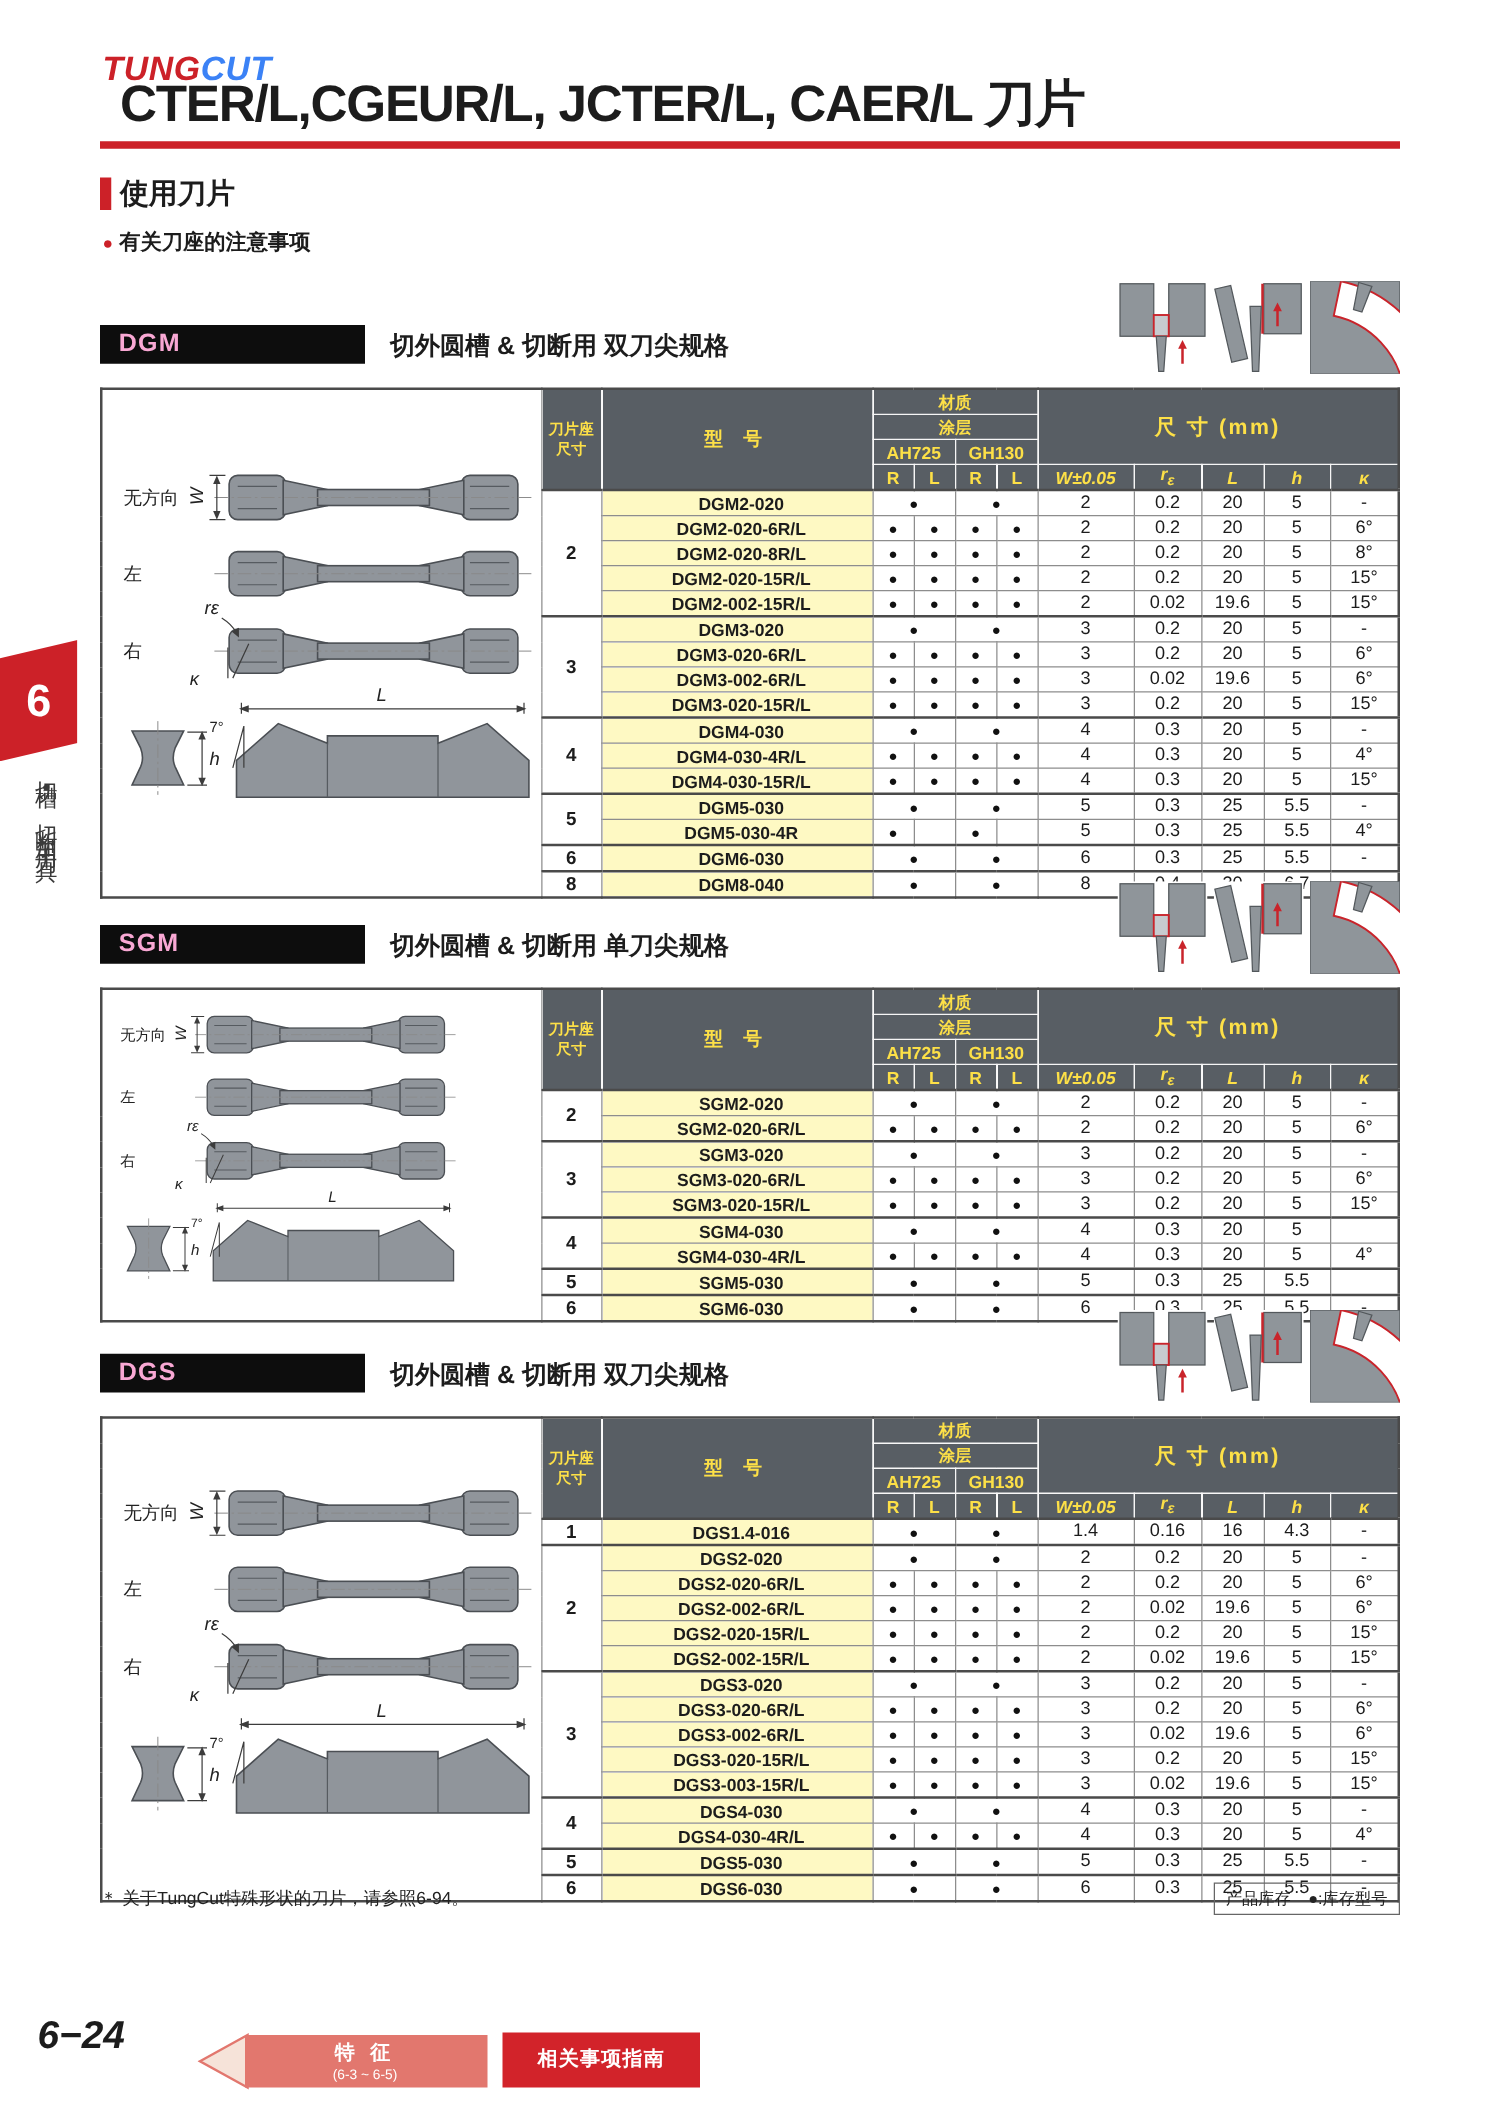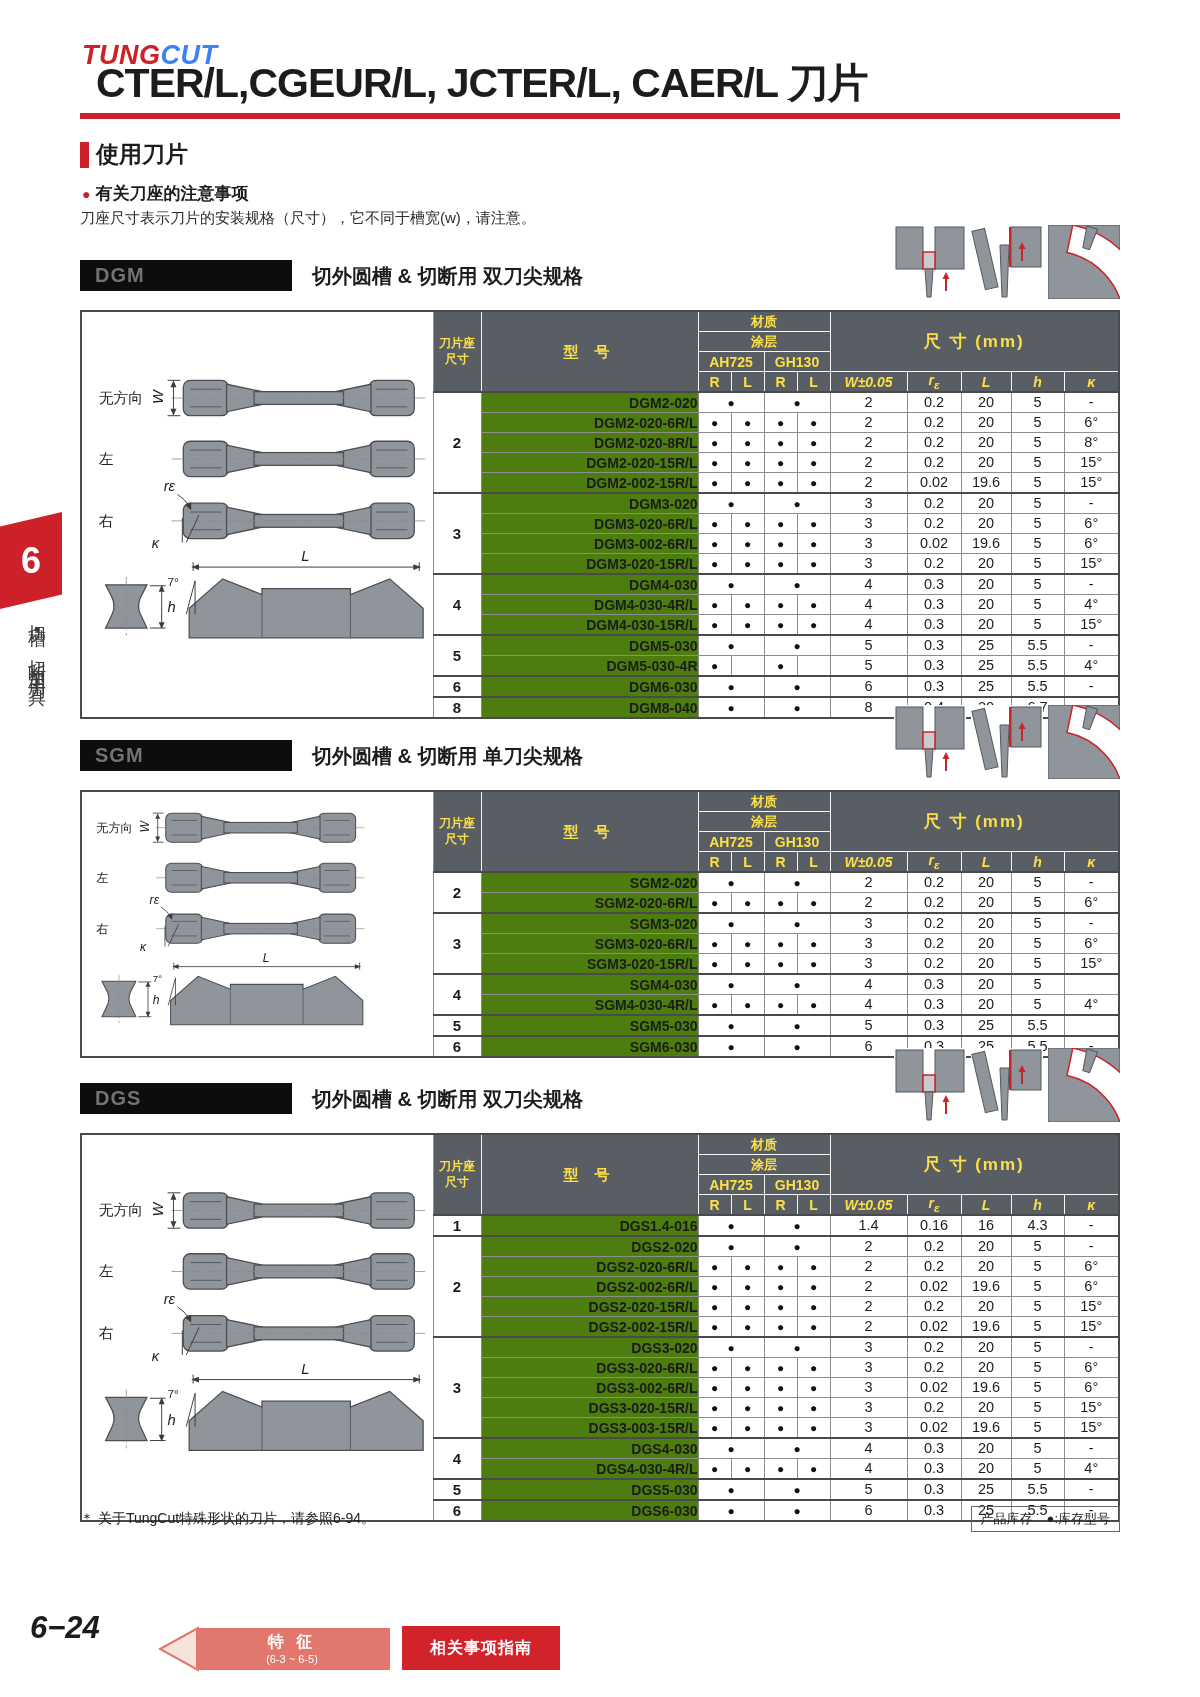--- a/index.html
+++ b/index.html
@@ -17,38 +17,38 @@
   .note{position:absolute;left:80px;top:209px;font-size:15px;color:#2b2b2b;}
   
   .side-tab{position:absolute;left:0;top:512px;width:62px;height:97px;background:#cc2128;
             clip-path:polygon(0 15%,100% 0,100% 85%,0 100%);display:flex;align-items:center;justify-content:center;}
   .side-tab span{color:#fff;font-size:36px;font-weight:bold;}
   .side-vtext{position:absolute;left:25px;top:610px;writing-mode:vertical-rl;text-orientation:upright;
               font-size:18px;letter-spacing:5px;color:#3a3a3a;}
   
   .tblsec{position:absolute;left:80px;width:1042px;}
   #sec0{top:260px;} #sec1{top:740px;} #sec2{top:1083px;}
-  .bar{position:absolute;left:0;top:0;width:212px;height:31px;background:#0d0d0d;color:#737373;
+  .bar{position:absolute;left:0;top:0;width:212px;height:31px;background:#0d0d0d;color:#f9a8d4;
        font-size:20px;font-weight:bold;line-height:31px;padding-left:15px;box-sizing:border-box;letter-spacing:1px;}
   .bartitle{position:absolute;left:232px;top:3px;font-size:20px;font-weight:bold;white-space:nowrap;}
   .thumbs{position:absolute;right:2px;top:-35px;display:flex;gap:5px;}
   .tbox{position:absolute;left:0;top:50px;}
   
   .spec{border-collapse:collapse;table-layout:fixed;border:2px solid #4a4a4a;background:#fff;}
   .spec td{border:1px solid #8d8d8d;height:19px;padding:0;text-align:center;font-size:14px;line-height:1;
            color:#1c1c1c;overflow:hidden;white-space:nowrap;}
   .spec td.hd{background:#585e64;color:#fde047;border:1px solid #f6f6f6;font-weight:bold;font-size:13px;}
   .spec td.hd-dims{font-size:17px;letter-spacing:2px;}
   .spec td.hd-holder{font-size:12px;line-height:1.3;}
   .spec td.hd-model{font-size:15px;letter-spacing:6px;}
   .spec td.hd-grade{font-size:14px;}
   .spec td.hd-rl{font-size:14px;}
   .spec td.hd-dim{font-style:italic;font-size:14px;}
   .spec td.holder{font-weight:bold;font-size:15px;background:#fff;}
-  .spec td.model{background:#4d7c0f;text-align:right;padding-left:7px;font-weight:bold;font-size:14px;}
+  .spec td.model{background:#fef9c3;text-align:center;padding-left:7px;font-weight:bold;font-size:14px;}
   .spec td.dot{font-size:12px;color:#111;}
   .spec td.num{font-size:14.5px;}
   .spec tr.grp td{border-top:2px solid #4a4a4a;}
   .spec td.diagram{background:#fff;vertical-align:middle;padding:2px 0 2px 2px;}
   
   svg text{font-family:"Liberation Sans","DejaVu Sans",sans-serif;}
   .bf{fill:#90959b;stroke:#4b4f54;stroke-width:1.3;}
   .gf{fill:#8f959a;stroke:#53585c;stroke-width:1;}
   .il{stroke:#565b60;stroke-width:1;fill:none;}
   .cl{stroke:#8a8a8a;stroke-width:.8;fill:none;stroke-dasharray:11 3 2 3;}
@@ -85,21 +85,20 @@
   <h1 class="title">CTER/L,CGEUR/L, JCTER/L, CAER/L 刀片</h1>
   <div class="rule"></div>
   <div class="sec-head">
     <span class="redbar"></span>
     <span>使用刀片</span>
   </div>
   <div class="sub-head">
     <span class="reddot">●</span>
     <span>有关刀座的注意事项</span>
   </div>
-  <div class="note">刀座尺寸表示刀片的安装规格（尺寸），它不同于槽宽(w)，请注意。</div>
 
   <div class="tblsec" id="sec0">
     <div class="bar">DGM</div>
     <div class="bartitle">切外圆槽 &amp; 切断用  双刀尖规格</div>
     <div class="thumbs">
         <svg width="72" height="74" viewBox="0 0 72 74">
           <rect width="72" height="74" fill="#fff"></rect>
           <rect x="2" y="2" width="27" height="42" class="gf"></rect>
           <rect x="41" y="2" width="29" height="42" class="gf"></rect>
           <rect x="29" y="27" width="12" height="17" fill="#c7cbcf" stroke="#c9242b" stroke-width="1.5"></rect>

